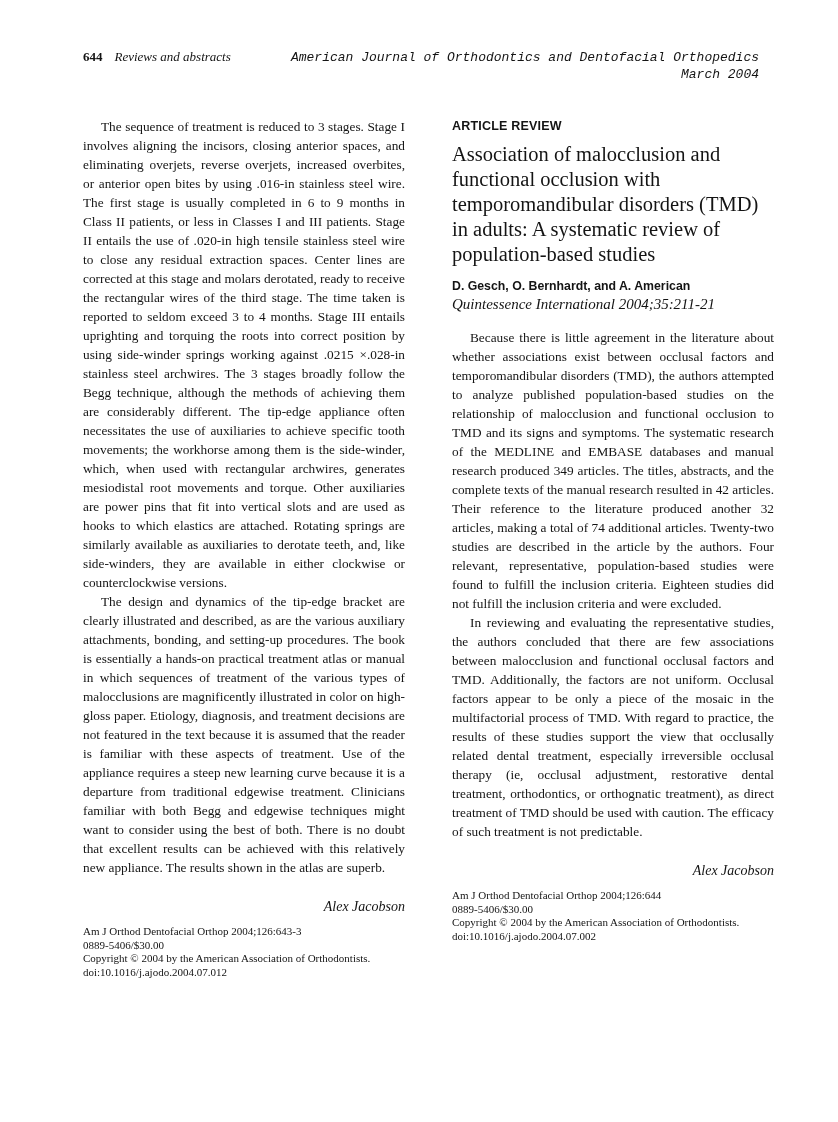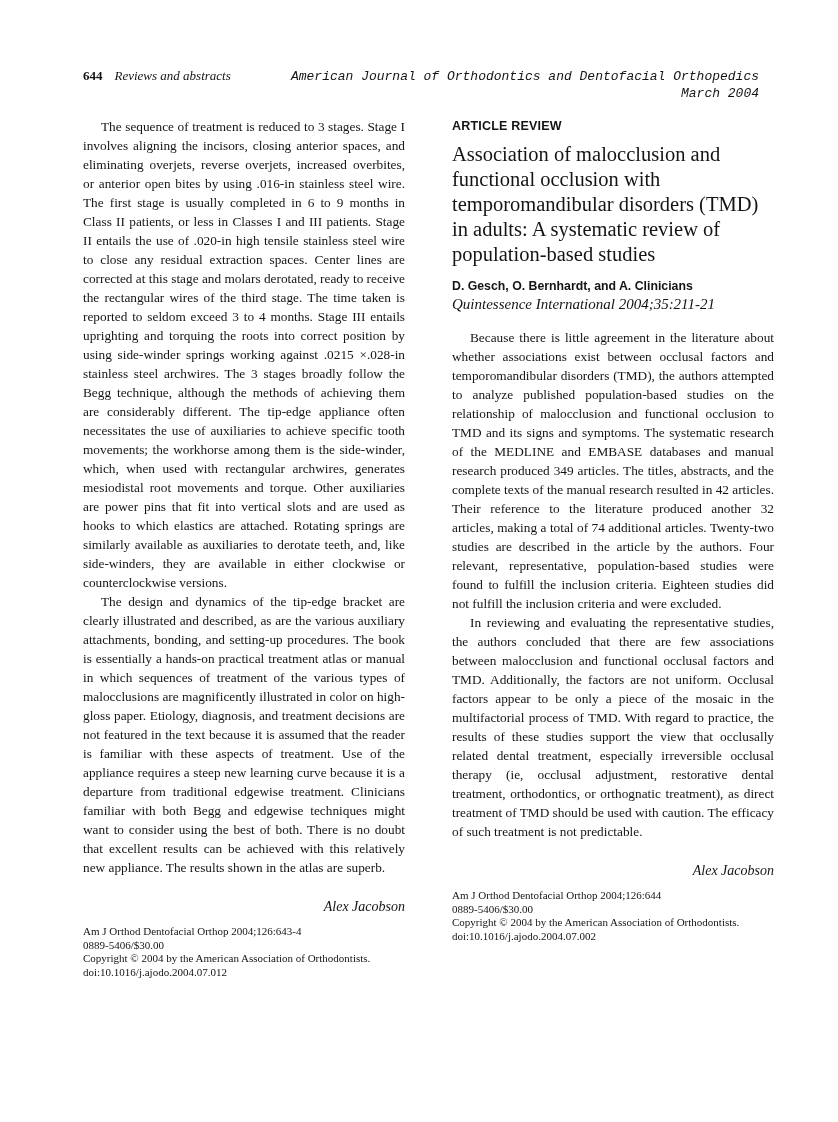--- a/index.html
+++ b/index.html
@@ -10,21 +10,21 @@
     font-family: "Liberation Serif", serif;
   }
   .page {
     position: relative;
     width: 838px; height: 1122px;
     overflow: hidden;
     background: #ffffff;
   }
   .running-head {
     position: absolute;
-    top: 68px; left: 83px; right: 79px;
+    top: 49px; left: 83px; right: 79px;
     display: flex;
     justify-content: space-between;
     align-items: flex-start;
     font-size: 13px;
   }
   .head-left { white-space: nowrap; }
   .head-pagenum { font-weight: bold; margin-right: 12px; }
   .head-section { font-style: italic; }
   .head-right { text-align: right; font-style: italic; line-height: 17px; font-family: Liberation Mono, monospace; }
   .columns {
@@ -96,31 +96,31 @@
 
   <div class="columns">
 
     <div class="col">
       <div class="body-text">
         <p>The sequence of treatment is reduced to 3 stages. Stage I involves aligning the incisors, closing anterior spaces, and eliminating overjets, reverse overjets, increased overbites, or anterior open bites by using .016-in stainless steel wire. The first stage is usually completed in 6 to 9 months in Class II patients, or less in Classes I and III patients. Stage II entails the use of .020-in high tensile stainless steel wire to close any residual extraction spaces. Center lines are corrected at this stage and molars derotated, ready to receive the rectangular wires of the third stage. The time taken is reported to seldom exceed 3 to 4 months. Stage III entails uprighting and torquing the roots into correct position by using side-winder springs working against .0215 ×.028-in stainless steel archwires. The 3 stages broadly follow the Begg technique, although the methods of achieving them are considerably different. The tip-edge appliance often necessitates the use of auxiliaries to achieve specific tooth movements; the workhorse among them is the side-winder, which, when used with rectangular archwires, generates mesiodistal root movements and torque. Other auxiliaries are power pins that fit into vertical slots and are used as hooks to which elastics are attached. Rotating springs are similarly available as auxiliaries to derotate teeth, and, like side-winders, they are available in either clockwise or counterclockwise versions.</p>
         <p>The design and dynamics of the tip-edge bracket are clearly illustrated and described, as are the various auxiliary attachments, bonding, and setting-up procedures. The book is essentially a hands-on practical treatment atlas or manual in which sequences of treatment of the various types of malocclusions are magnificently illustrated in color on high-gloss paper. Etiology, diagnosis, and treatment decisions are not featured in the text because it is assumed that the reader is familiar with these aspects of treatment. Use of the appliance requires a steep new learning curve because it is a departure from traditional edgewise treatment. Clinicians familiar with both Begg and edgewise techniques might want to consider using the best of both. There is no doubt that excellent results can be achieved with this relatively new appliance. The results shown in the atlas are superb.</p>
       </div>
       <div class="sig">Alex Jacobson</div>
       <div class="citation">
-        <div>Am J Orthod Dentofacial Orthop 2004;126:643-4</div>
+        <div>Am J Orthod Dentofacial Orthop 2004;126:643-3</div>
         <div>0889-5406/$30.00</div>
         <div>Copyright © 2004 by the American Association of Orthodontists.</div>
         <div>doi:10.1016/j.ajodo.2004.07.012</div>
       </div>
     </div>
 
     <div class="col">
       <div class="kicker">ARTICLE REVIEW</div>
       <h1 class="article-title">Association of malocclusion and functional occlusion with temporomandibular disorders (TMD) in adults: A systematic review of population-based studies</h1>
-      <div class="article-authors">D. Gesch, O. Bernhardt, and A. Clinicians</div>
+      <div class="article-authors">D. Gesch, O. Bernhardt, and A. American</div>
       <div class="article-source">Quintessence International 2004;35:211-21</div>
       <div class="body-text">
         <p>Because there is little agreement in the literature about whether associations exist between occlusal factors and temporomandibular disorders (TMD), the authors attempted to analyze published population-based studies on the relationship of malocclusion and functional occlusion to TMD and its signs and symptoms. The systematic research of the MEDLINE and EMBASE databases and manual research produced 349 articles. The titles, abstracts, and the complete texts of the manual research resulted in 42 articles. Their reference to the literature produced another 32 articles, making a total of 74 additional articles. Twenty-two studies are described in the article by the authors. Four relevant, representative, population-based studies were found to fulfill the inclusion criteria. Eighteen studies did not fulfill the inclusion criteria and were excluded.</p>
         <p>In reviewing and evaluating the representative studies, the authors concluded that there are few associations between malocclusion and functional occlusal factors and TMD. Additionally, the factors are not uniform. Occlusal factors appear to be only a piece of the mosaic in the multifactorial process of TMD. With regard to practice, the results of these studies support the view that occlusally related dental treatment, especially irreversible occlusal therapy (ie, occlusal adjustment, restorative dental treatment, orthodontics, or orthognatic treatment), as direct treatment of TMD should be used with caution. The efficacy of such treatment is not predictable.</p>
       </div>
       <div class="sig">Alex Jacobson</div>
       <div class="citation">
         <div>Am J Orthod Dentofacial Orthop 2004;126:644</div>
         <div>0889-5406/$30.00</div>
         <div>Copyright © 2004 by the American Association of Orthodontists.</div>

